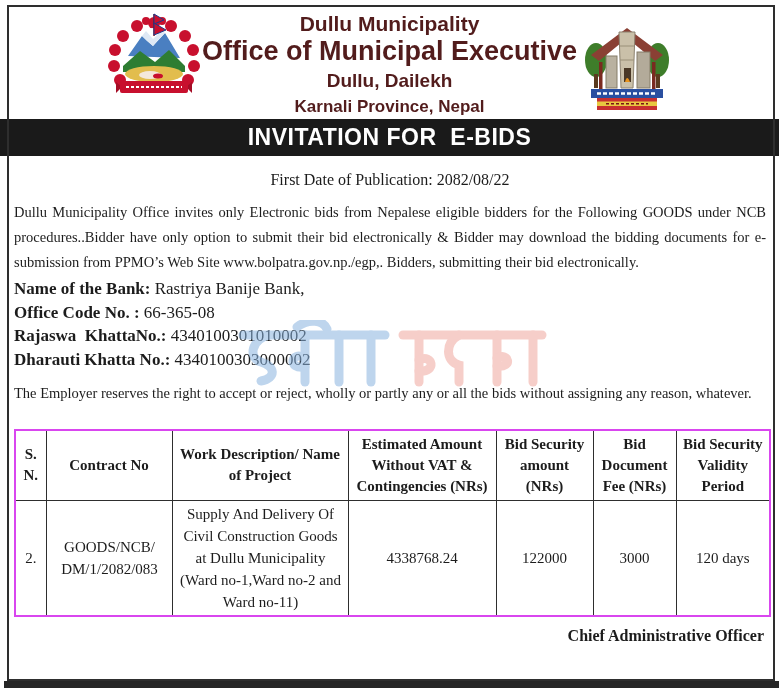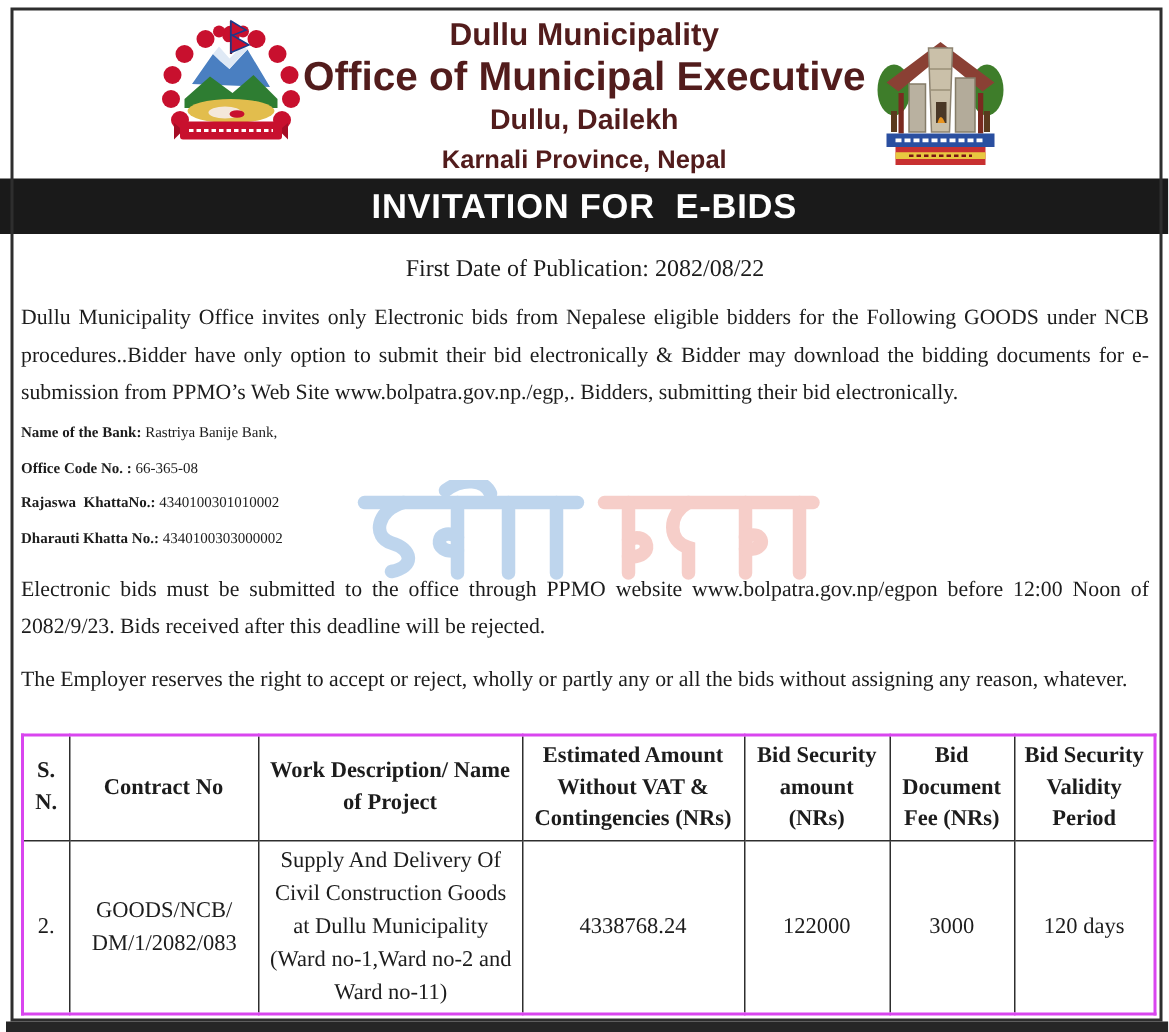--- a/index.html
+++ b/index.html
@@ -42,21 +42,21 @@
   
   .content { position:relative; padding:0 13px 0 14px; z-index:1; }
   .pub-line {
     text-align:center; font-weight:normal; font-size:16px; line-height:21px;
     margin-top:13px;
   }
   .para {
     text-align:justify; font-size:14.5px; line-height:25px; margin-top:10px;
   }
   .bank-block { margin-top:2px; }
-  .bank-line { font-size:10px; line-height:23.5px; }
+  .bank-line { font-size:17px; line-height:23.5px; }
   .bank-label { font-weight:bold; white-space:pre; }
   .bank-value { white-space:pre; }
   
   table.bid-table {
     margin-top:23px; border-collapse:collapse; width:755px;
     table-layout:fixed; border:2px solid #d946ef;
   }
   .bid-table th, .bid-table td {
     border:1.5px solid #2e2e2e; font-family:"Liberation Serif", serif;
     vertical-align:middle; overflow:hidden;
@@ -182,21 +182,20 @@
         <span class="bank-label">Office Code No. :</span><span class="bank-value"> 66-365-08</span>
       </div>
       <div class="bank-line">
         <span class="bank-label">Rajaswa  KhattaNo.:</span><span class="bank-value"> 4340100301010002</span>
       </div>
       <div class="bank-line">
         <span class="bank-label">Dharauti Khatta No.:</span><span class="bank-value"> 4340100303000002</span>
       </div>
     </div>
 
-    <p class="para">Electronic bids must be submitted to the office through PPMO website www.bolpatra.gov.np/egpon before  12:00  Noon of 2082/9/23. Bids received after this deadline will be rejected.</p>
 
     <p class="para">The Employer reserves the right to accept or reject, wholly or partly any or all the bids without assigning any reason, whatever.</p>
 
     <table class="bid-table">
       <colgroup>
         <col style="width:31px">
           <col style="width:126px">
           <col style="width:176px">
         <col style="width:148px">
           <col style="width:97px">

